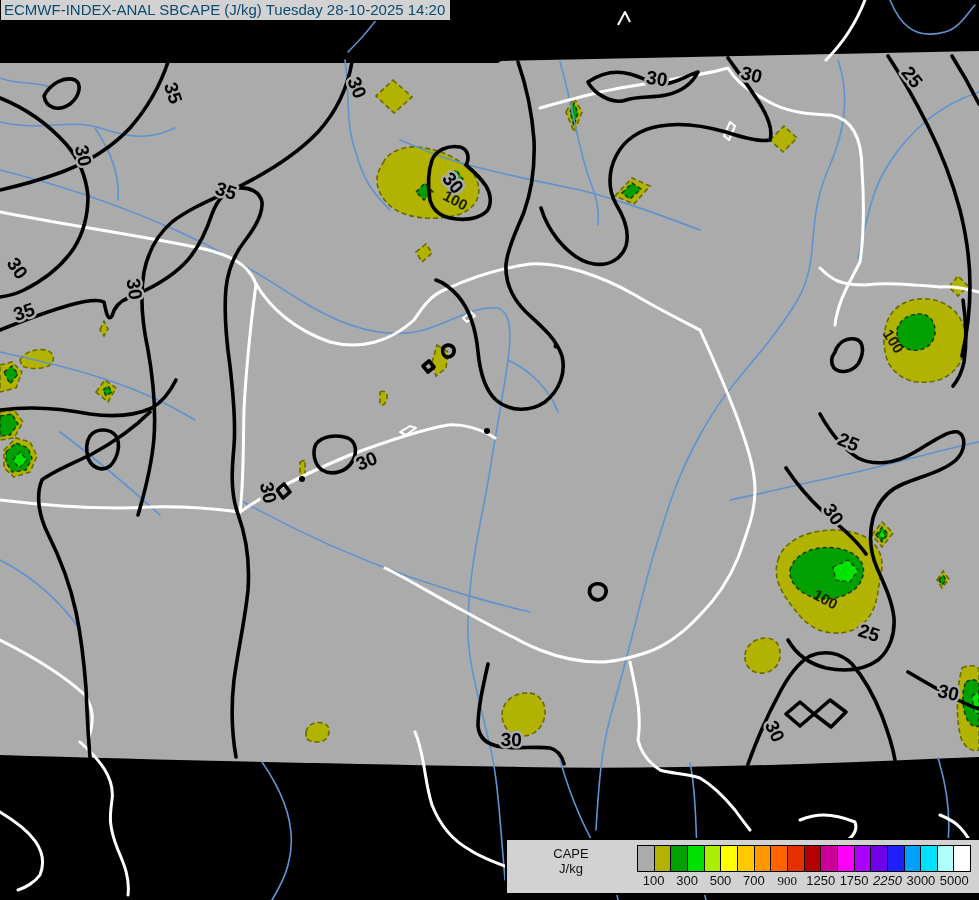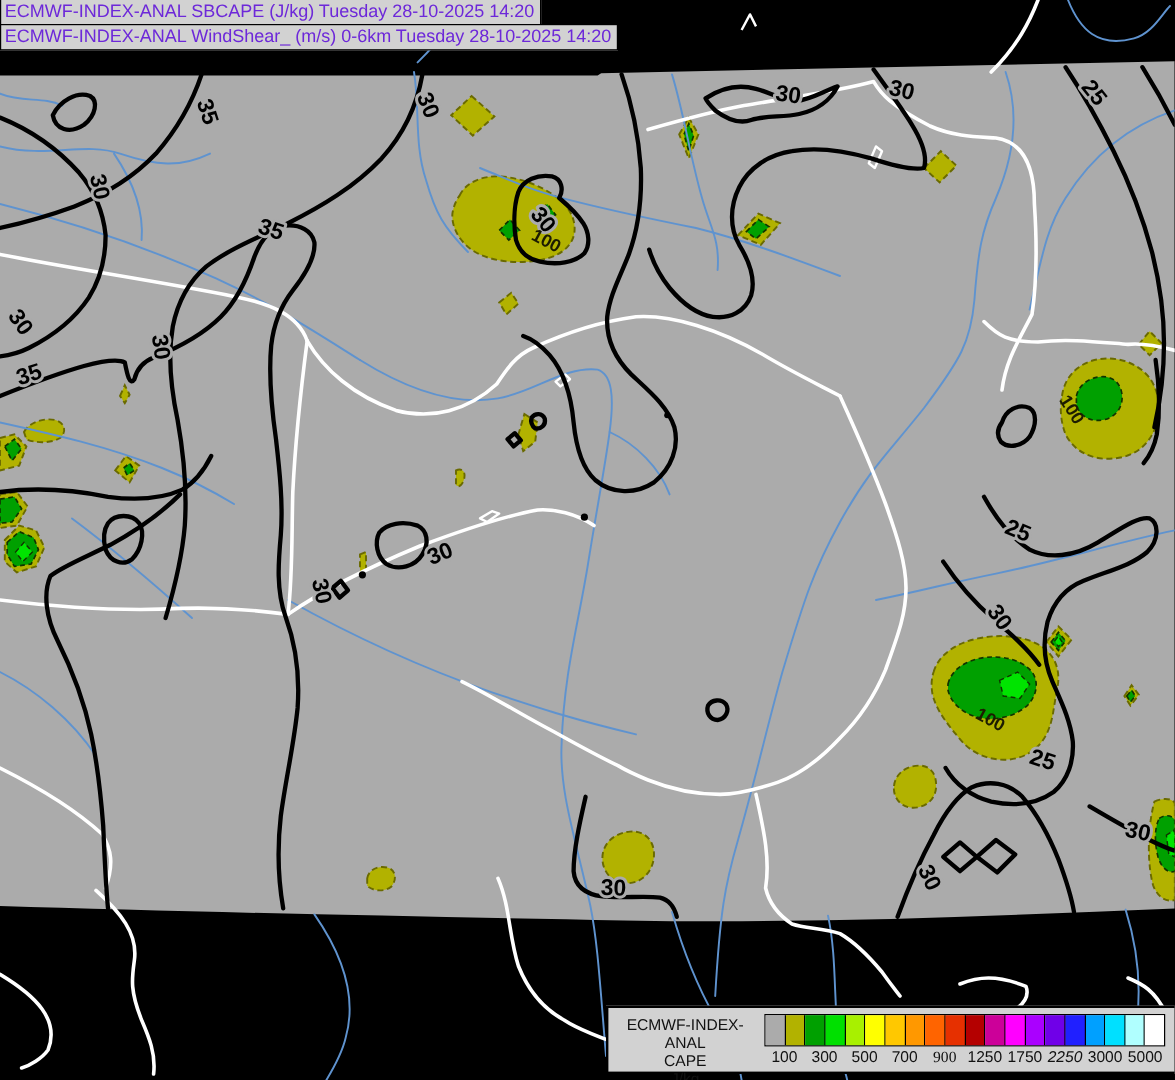--- a/index.html
+++ b/index.html
@@ -14,21 +14,21 @@
   .cape2{fill:var(--cape_level2,#00a000);stroke:#113300;stroke-width:1.4;stroke-dasharray:4 3;}
   .cape3{fill:var(--cape_level3,#00e400);stroke:#113300;stroke-width:1.2;stroke-dasharray:4 3;}
   .shear{fill:none;stroke:var(--shear_black,#000);stroke-width:3.6;stroke-linejoin:round;stroke-linecap:round;}
   .shear-dot{fill:var(--shear_black,#000);stroke:none;}
   .clabel{font-family:"Liberation Sans",sans-serif;font-weight:bold;}
   .clabel.shear{font-size:19px;fill:#000;stroke:var(--map_gray,#ababab);stroke-width:5px;paint-order:stroke;}
   .clabel.cape{font-size:15px;fill:#1c1c00;}
   
   #header{position:absolute;left:0;top:0;z-index:5;}
   .hline{display:table;background:var(--panel_gray,#d2d2d2);border:1px solid #000;margin-top:-1px;
-         font-size:15px;color:#6d28d9;padding:1px 5px 2px 3px;white-space:nowrap;letter-spacing:0px;}
+         font-size:15px;color:#0c4a6e;padding:1px 5px 2px 3px;white-space:nowrap;letter-spacing:0px;}
   
   #legend{position:absolute;left:505px;top:838px;width:472px;height:53px;z-index:5;
           background:var(--panel_gray,#d2d2d2);border:2px solid #000;display:flex;align-items:flex-start;}
   #legend .ltext{width:128px;text-align:center;font-size:13px;color:#111;line-height:15px;padding-top:6px;}
   #legend .barwrap{position:relative;flex:1;margin:5px 8px 0 2px;}
   #colorbar{display:flex;height:25px;border:1px solid #000;}
   #colorbar .cell{flex:1;border-right:1px solid #000;}
   #colorbar .cell:last-child{border-right:none;}
   #ticks{position:relative;height:16px;font-size:13px;color:#111;}
   #ticks span{position:absolute;transform:translateX(-50%);top:1px;}
@@ -193,26 +193,24 @@
         <text transform="translate(769,734) rotate(65)" class="clabel shear" text-anchor="middle">30</text>
         <text transform="translate(511,746) rotate(2)" class="clabel shear" text-anchor="middle">30</text>
         <text transform="translate(453,205) rotate(28)" class="clabel cape" text-anchor="middle">100</text>
         <text transform="translate(889,344) rotate(58)" class="clabel cape" text-anchor="middle">100</text>
         <text transform="translate(823,604) rotate(28)" class="clabel cape" text-anchor="middle">100</text>
       </g>
 </svg>
 
 <div id="header">
   <div class="hline">ECMWF-INDEX-ANAL SBCAPE (J/kg) Tuesday 28-10-2025 14:20</div>
-  <div class="hline">ECMWF-INDEX-ANAL WindShear_ (m/s) 0-6km Tuesday 28-10-2025 14:20</div>
 </div>
 
 <div id="legend">
   <div class="ltext">
-    <div>ECMWF-INDEX-ANAL</div>
     <div>CAPE</div>
     <div>J/kg</div>
   </div>
   <div class="barwrap">
     <div id="colorbar">
           <div class="cell" style="background: rgb(171, 171, 171);"></div>
           <div class="cell" style="background: rgb(178, 178, 0);"></div>
           <div class="cell" style="background: rgb(0, 160, 0);"></div>
           <div class="cell" style="background: rgb(0, 224, 0);"></div>
           <div class="cell" style="background: rgb(168, 240, 0);"></div>

